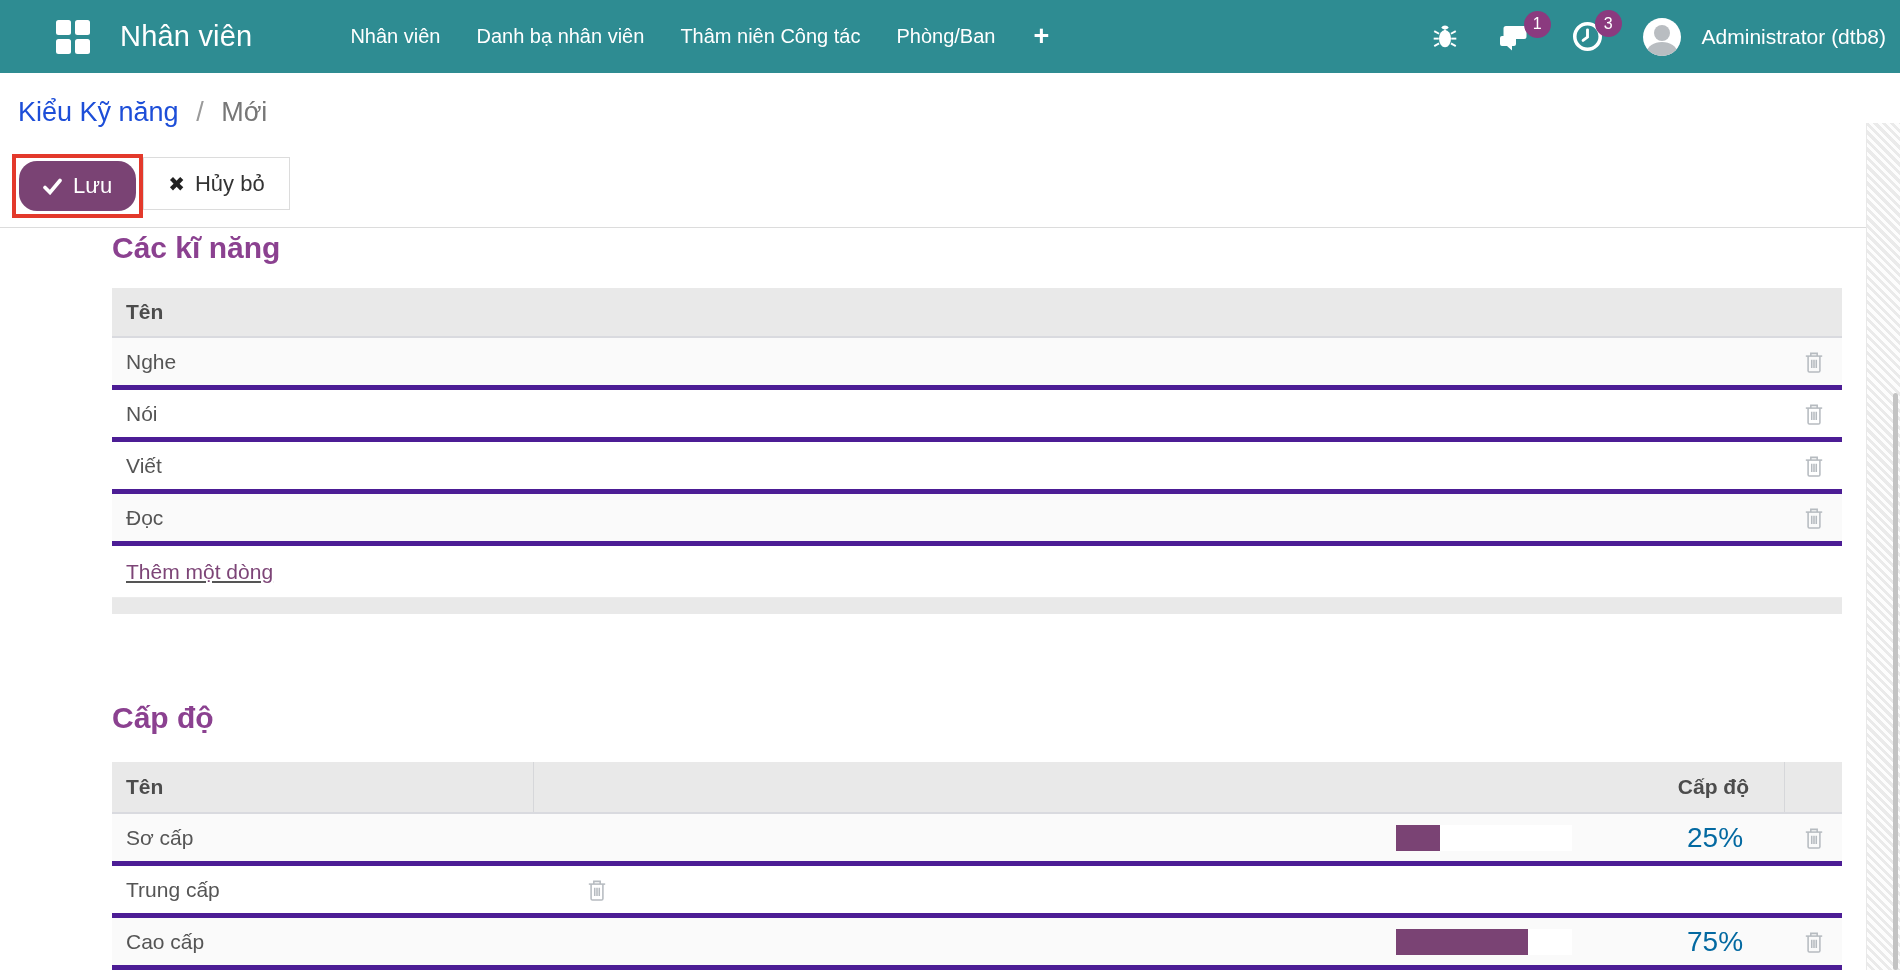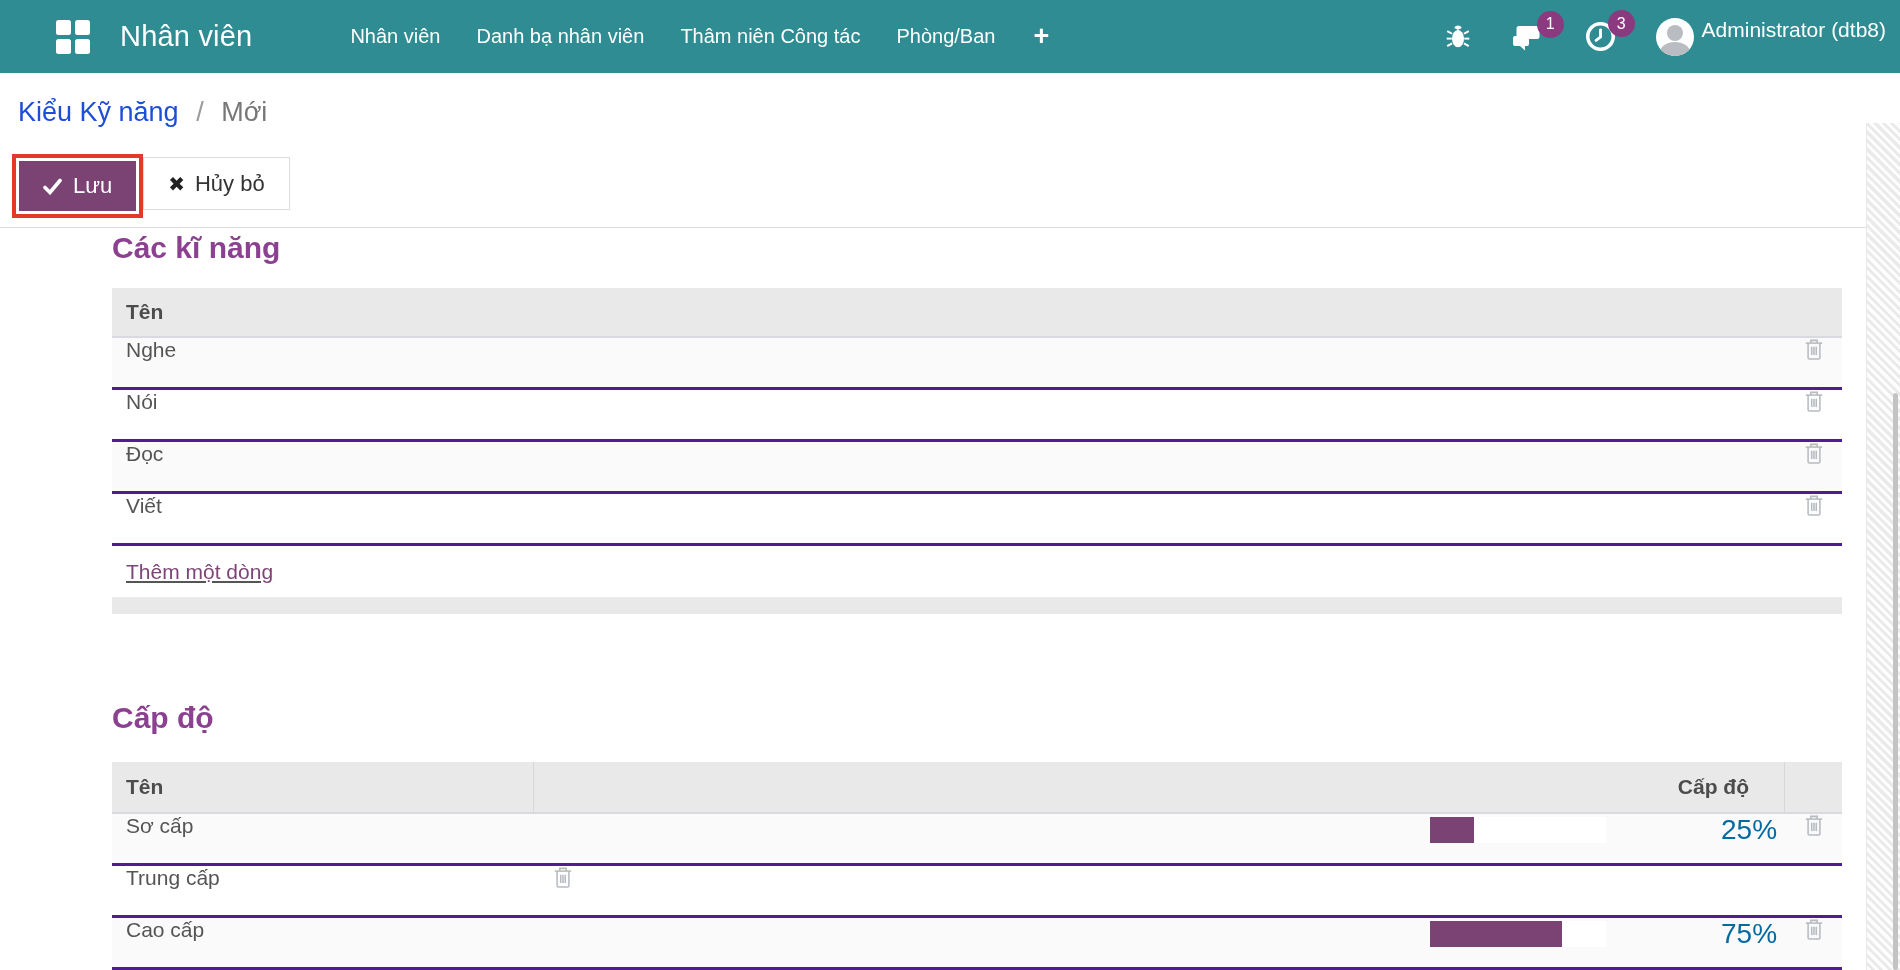--- a/index.html
+++ b/index.html
@@ -18,33 +18,33 @@
   .menu-plus { font-size:27px; font-weight:700; margin-left:2px; cursor:pointer; line-height:1; }
   .spacer { flex:1; }
   .systray { display:flex; align-items:center; gap:40px; margin-right:14px; }
   .tray-btn { position:relative; display:flex; align-items:center; cursor:pointer; }
   .badge { position:absolute; top:-11px; right:-19px; min-width:27px; height:27px; border-radius:50%;
     background:var(--badge,#8B3A7F); color:#fff; font-size:16px; display:flex; align-items:center;
     justify-content:center; }
   .avatar { width:38px; height:38px; border-radius:50%; background:#fff; overflow:hidden; position:relative; }
   .avatar .head { position:absolute; left:11px; top:7px; width:16px; height:16px; border-radius:50%; background:#b9bdc1; }
   .avatar .body { position:absolute; left:4px; top:24px; width:30px; height:20px; border-radius:50% 50% 0 0; background:#b9bdc1; }
-  .user-wrap { display:flex; gap:8px; cursor:pointer; }
+  .user-wrap { display:flex; align-items:center; gap:21px; cursor:pointer; }
   .user-name { font-size:21px; }
 
   
   .breadcrumb { padding:24px 0 0 18px; font-size:27px; color:#8a8a8a; }
   .breadcrumb .bc-link { color:#1d4ed8; cursor:pointer; }
   .breadcrumb .bc-sep { margin:0 10px; color:#9a9a9a; }
   .breadcrumb .bc-current { color:#777; }
 
   .button-row { display:flex; align-items:flex-start; margin:26px 0 0 12px; }
   .red-annotation { border:4px solid var(--annotation_red,#E3392B); padding:3px; }
   .btn { display:flex; align-items:center; height:50px; font-size:22px; padding:0 24px; cursor:pointer; border:none; }
-  .btn-save { background:var(--primary,#7A4374); color:#fff; }
+  .btn-save { background:var(--primary,#7A4374); color:#fff;border-radius:18px; }
   .btn-save .check-icon { margin-right:11px; display:flex; }
   .btn-discard { background:#fff; color:#333; border:1px solid #dcdcdc; height:53px; margin-top:3px; }
   .btn-discard .x-icon { font-size:20px; margin-right:10px; color:#222; }
 
   .sheet-top-border { margin-top:9px; width:1866px; border-top:1px solid #dcdcdc; }
 
   
   .sheet { padding-left:80px; width:1890px;margin-left:32px; }
   .section-title { color:var(--heading,#8B4190); font-size:30px; font-weight:700; line-height:36px; }
   .title-1 { margin-top:2px; }
@@ -54,21 +54,21 @@
   .t1 { margin-top:22px; }
   .t2 { margin-top:24px; }
   .thead { display:flex; align-items:stretch; background:var(--header_row_bg,#E9E9E9);
     border-bottom:2px solid #d9dadf; font-weight:700; color:var(--text_dark,#4C4C4C); }
   .t1 .thead { height:50px; } .t2 .thead { height:52px; }
   .th { display:flex; align-items:center; padding-left:14px; }
   .th-fill { flex:1; }
   .th-name2 { width:422px; border-right:1px solid #d6d7da; }
   .th-level { flex:1; justify-content:flex-end; padding-right:35px; border-right:1px solid #d6d7da; }
   .th-trash { width:57px; }
-  .trow { display:flex; align-items:flex-start; height:52px; border-bottom:3px solid #4c1d95; background:#fff; cursor:pointer; }
+  .trow { display:flex; align-items:center; height:52px; border-bottom:5px solid #4c1d95; background:#fff; cursor:pointer;gap:34px; }
   .trow.alt { background:var(--row_alt_bg,#FAFAFA); }
   .cell-name { flex:1; padding-left:14px; }
   .cell-name2 { width:422px; padding-left:14px; }
   .cell-progress { flex:1; display:flex; align-items:center; justify-content:flex-end; padding-right:8px; }
   .progress-track { width:176px; height:26px; background:#fff; margin-right:115px; }
   .progress-fill { height:100%; background:var(--primary,#7A4374); }
   .pct { width:56px; text-align:right; color:#0369a1; font-size:28px; }
   .cell-trash { width:57px; display:flex; justify-content:center; align-items:center; }
   .trash-btn { display:flex; cursor:pointer; }
   .add-line-row { display:flex; align-items:center; height:52px; border-bottom:1px solid #ececec;text-decoration:underline; }
@@ -196,35 +196,35 @@
             <span class="trash-btn">
           <svg width="20" height="22" viewBox="0 0 22 24" fill="none" stroke="#b6bbc0" stroke-width="1.7">
                 <path d="M2 5.5 h18"></path>
                 <path d="M7.5 5.5 V2.5 h7 v3"></path>
                 <path d="M4.5 5.5 v16 a1.5 1.5 0 0 0 1.5 1.5 h10 a1.5 1.5 0 0 0 1.5-1.5 v-16"></path>
                 <path d="M8.5 9.5 v9 M11 9.5 v9 M13.5 9.5 v9"></path>
               </svg>
         </span>
           </div>
       </div>
+      <div class="trow">
+        <div class="cell-name">Viết</div>
+        <div class="cell-trash">
+            <span class="trash-btn">
+          <svg width="20" height="22" viewBox="0 0 22 24" fill="none" stroke="#b6bbc0" stroke-width="1.7">
+                <path d="M2 5.5 h18"></path>
+                <path d="M7.5 5.5 V2.5 h7 v3"></path>
+                <path d="M4.5 5.5 v16 a1.5 1.5 0 0 0 1.5 1.5 h10 a1.5 1.5 0 0 0 1.5-1.5 v-16"></path>
+                <path d="M8.5 9.5 v9 M11 9.5 v9 M13.5 9.5 v9"></path>
+              </svg>
+        </span>
+          </div>
+      </div>
       <div class="trow alt">
         <div class="cell-name">Đọc</div>
-        <div class="cell-trash">
-            <span class="trash-btn">
-          <svg width="20" height="22" viewBox="0 0 22 24" fill="none" stroke="#b6bbc0" stroke-width="1.7">
-                <path d="M2 5.5 h18"></path>
-                <path d="M7.5 5.5 V2.5 h7 v3"></path>
-                <path d="M4.5 5.5 v16 a1.5 1.5 0 0 0 1.5 1.5 h10 a1.5 1.5 0 0 0 1.5-1.5 v-16"></path>
-                <path d="M8.5 9.5 v9 M11 9.5 v9 M13.5 9.5 v9"></path>
-              </svg>
-        </span>
-          </div>
-      </div>
-      <div class="trow">
-        <div class="cell-name">Viết</div>
         <div class="cell-trash">
             <span class="trash-btn">
           <svg width="20" height="22" viewBox="0 0 22 24" fill="none" stroke="#b6bbc0" stroke-width="1.7">
                 <path d="M2 5.5 h18"></path>
                 <path d="M7.5 5.5 V2.5 h7 v3"></path>
                 <path d="M4.5 5.5 v16 a1.5 1.5 0 0 0 1.5 1.5 h10 a1.5 1.5 0 0 0 1.5-1.5 v-16"></path>
                 <path d="M8.5 9.5 v9 M11 9.5 v9 M13.5 9.5 v9"></path>
               </svg>
         </span>
           </div>

